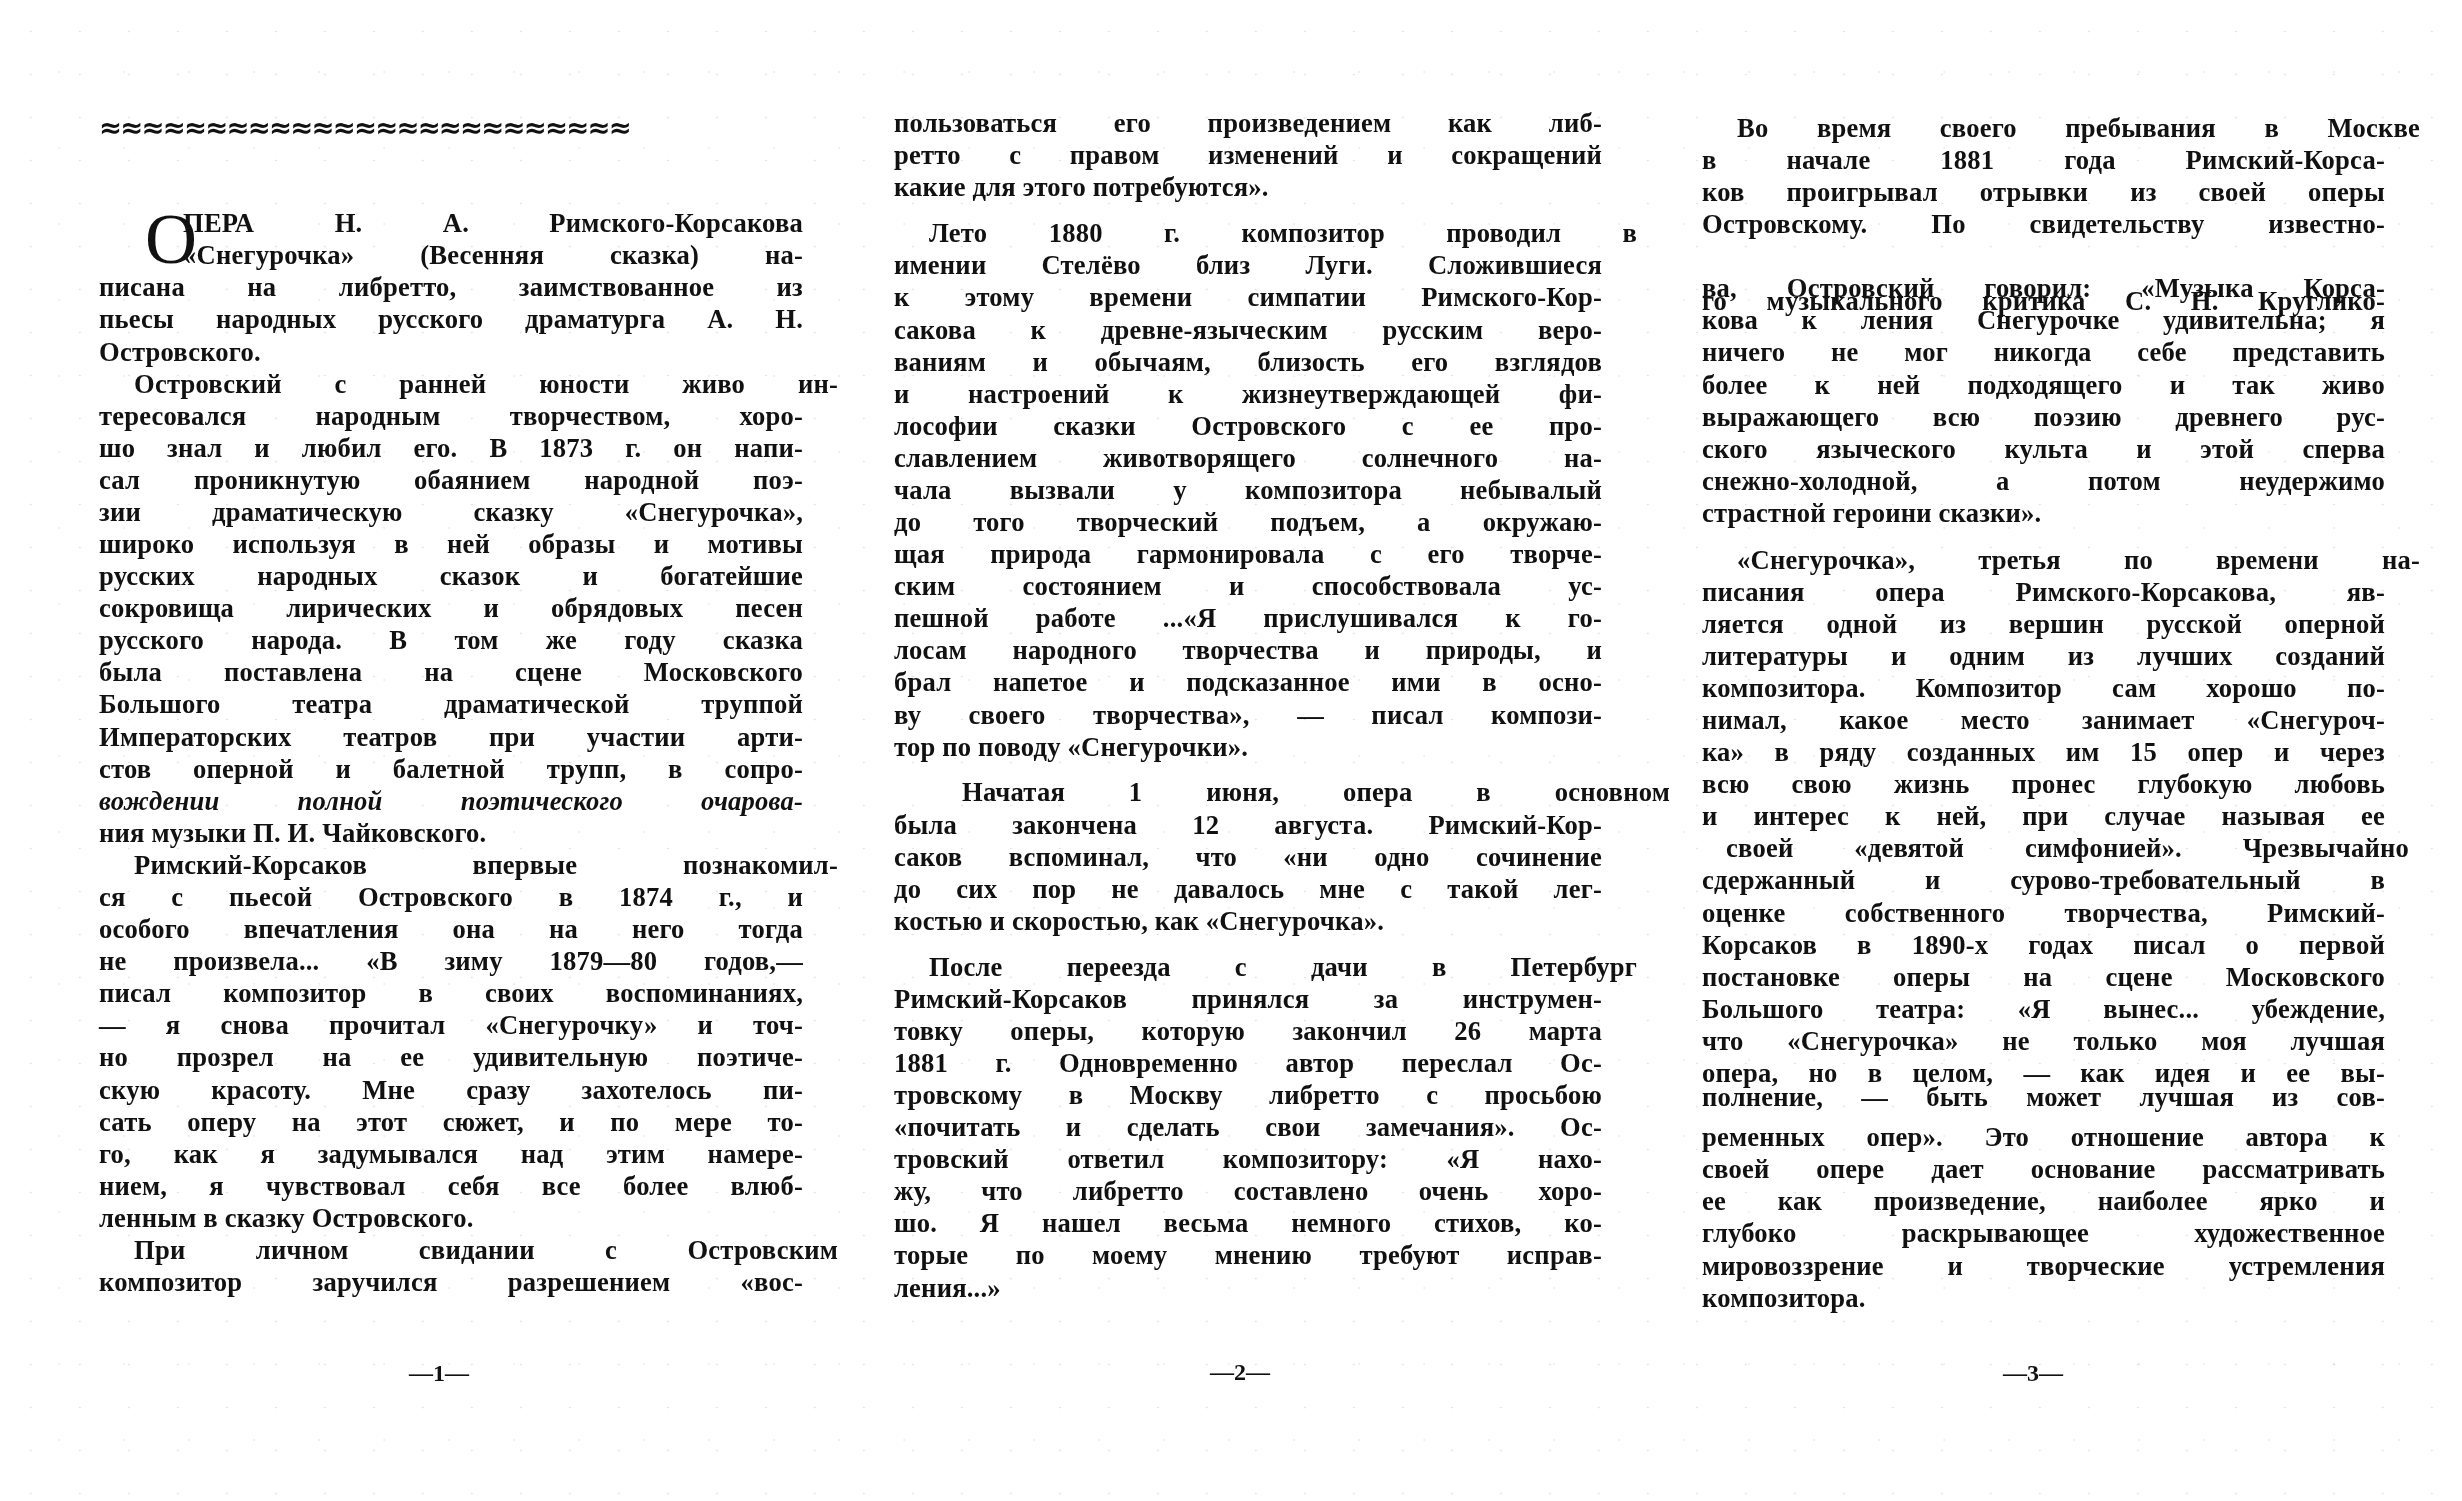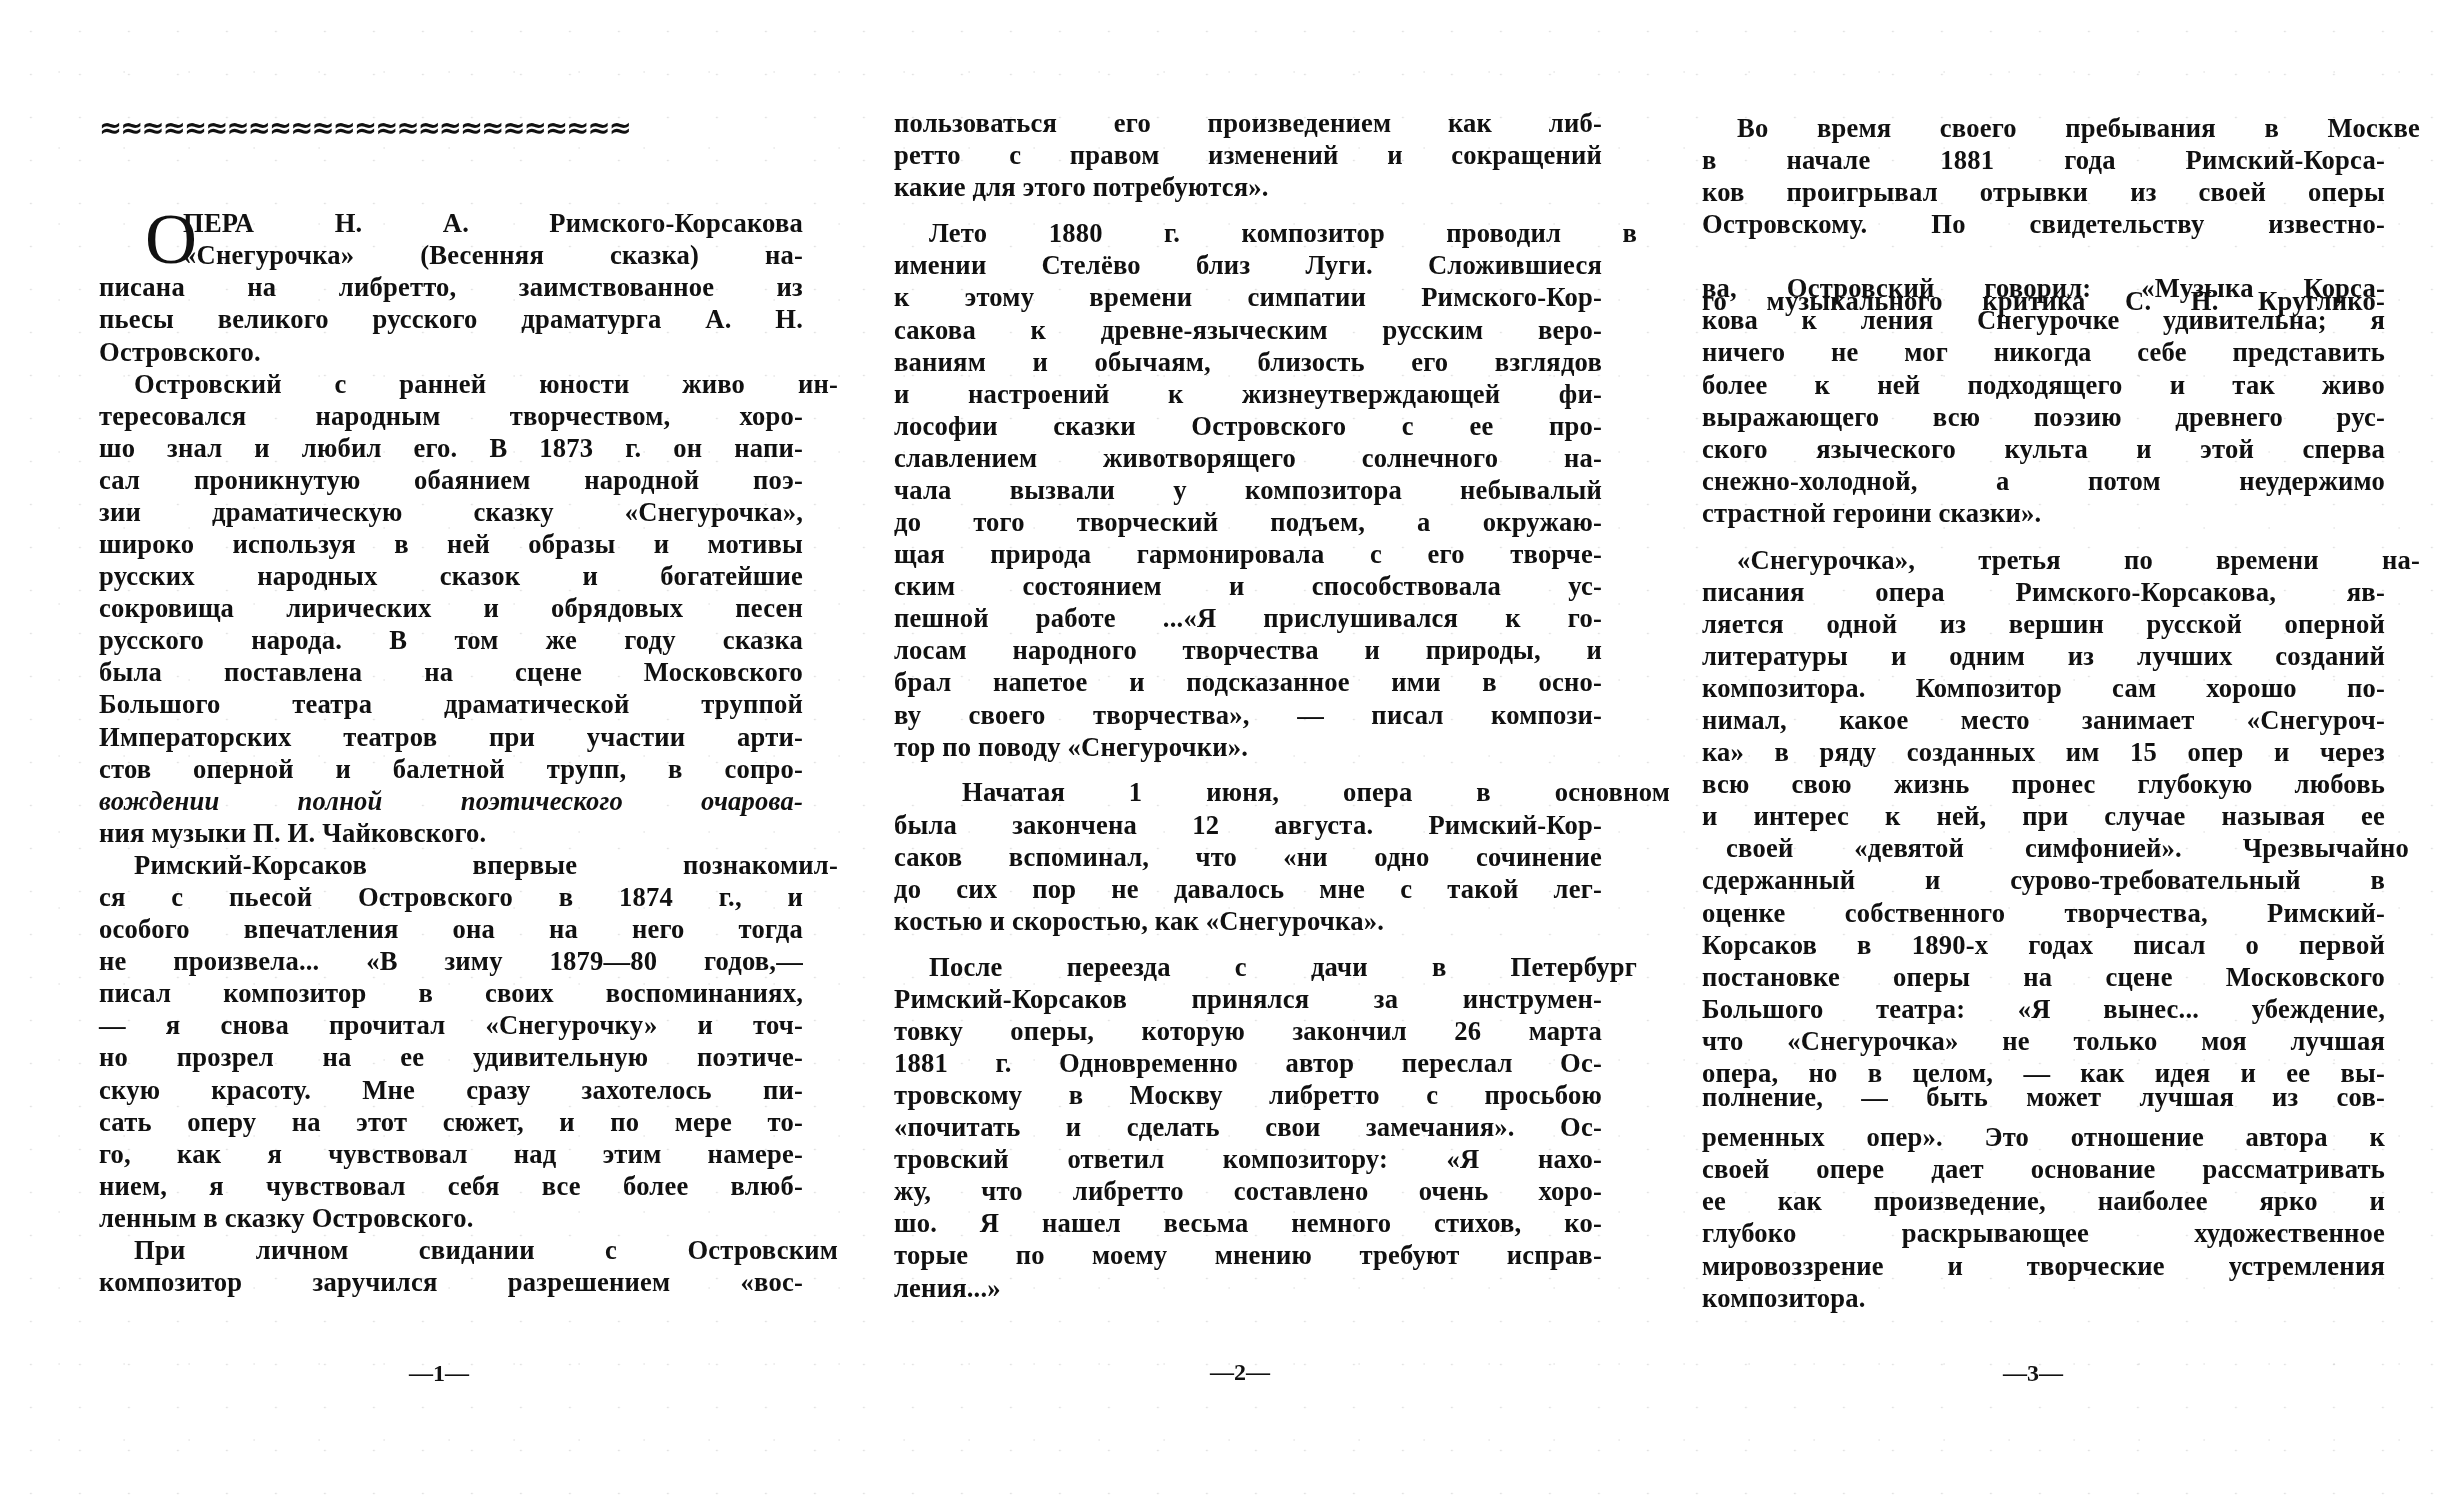--- a/index.html
+++ b/index.html
@@ -89,21 +89,21 @@
 
 <div class="speckle"></div>
 
 <div class="column col1">
   <div class="wave">≈≈≈≈≈≈≈≈≈≈≈≈≈≈≈≈≈≈≈≈≈≈≈≈≈</div>
   <div class="dropcap">О</div>
 
   <div class="line" style="top: 207px; left: 84px; width: 620px; right: auto;">ПЕРА Н. А.  Римского-Корсакова</div>
   <div class="line" style="top: 239px; left: 84px; width: 620px; right: auto;">«Снегурочка» (Весенняя сказка) на-</div>
   <div class="line" style="top: 271px; width: 704px; right: auto;">писана на либретто, заимствованное из</div>
-  <div class="line" style="top: 303px; width: 704px; right: auto;">пьесы великого русского драматурга А. Н.</div>
+  <div class="line" style="top: 303px; width: 704px; right: auto;">пьесы народных русского драматурга А. Н.</div>
   <div class="line last" style="top: 336px; width: 704px; right: auto;">Островского.</div>
   <div class="line indent" style="top: 368px; width: 704px; right: auto;">Островский с ранней юности живо ин-</div>
   <div class="line" style="top: 400px; width: 704px; right: auto;">тересовался народным творчеством, хоро-</div>
   <div class="line" style="top: 432px; width: 704px; right: auto;">шо знал и любил его. В 1873 г. он напи-</div>
   <div class="line" style="top: 464px; width: 704px; right: auto;">сал проникнутую обаянием народной поэ-</div>
   <div class="line" style="top: 496px; width: 704px; right: auto;">зии драматическую сказку «Снегурочка»,</div>
   <div class="line" style="top: 528px; width: 704px; right: auto;">широко используя в ней образы и мотивы</div>
   <div class="line" style="top: 560px; width: 704px; right: auto;">русских народных сказок и богатейшие</div>
   <div class="line" style="top: 592px; width: 704px; right: auto;">сокровища лирических и обрядовых песен</div>
   <div class="line" style="top: 624px; width: 704px; right: auto;">русского народа. В том же году сказка</div>
@@ -115,21 +115,21 @@
   <div class="line last" style="top: 817px; width: 704px; right: auto;">ния музыки П. И. Чайковского.</div>
   <div class="line indent" style="top: 849px; width: 704px; right: auto;">Римский-Корсаков впервые познакомил-</div>
   <div class="line" style="top: 881px; width: 704px; right: auto;">ся с пьесой Островского в 1874 г., и</div>
   <div class="line" style="top: 913px; width: 704px; right: auto;">особого впечатления она на него тогда</div>
   <div class="line" style="top: 945px; width: 704px; right: auto;">не произвела... «В зиму 1879—80 годов,—</div>
   <div class="line" style="top: 977px; width: 704px; right: auto;">писал композитор в своих воспоминаниях,</div>
   <div class="line" style="top: 1009px; width: 704px; right: auto;">— я снова прочитал «Снегурочку» и точ-</div>
   <div class="line" style="top: 1041px; width: 704px; right: auto;">но прозрел на ее удивительную поэтиче-</div>
   <div class="line" style="top: 1074px; width: 704px; right: auto;">скую красоту. Мне сразу захотелось пи-</div>
   <div class="line" style="top: 1106px; width: 704px; right: auto;">сать оперу на этот сюжет, и по мере то-</div>
-  <div class="line" style="top: 1138px; width: 704px; right: auto;">го, как я чувствовал над этим намере-</div>
+  <div class="line" style="top: 1138px; width: 704px; right: auto;">го, как я задумывался над этим намере-</div>
   <div class="line" style="top: 1170px; width: 704px; right: auto;">нием, я чувствовал себя все более влюб-</div>
   <div class="line last" style="top: 1202px; width: 704px; right: auto;">ленным в сказку Островского.</div>
   <div class="line indent" style="top: 1234px; width: 704px; right: auto;">При личном свидании с Островским</div>
   <div class="line" style="top: 1266px; width: 704px; right: auto;">композитор заручился разрешением «вос-</div>
 
   <div class="page-number" style="top:1360px;left:310px;">—1—</div>
 </div>
 
 <div class="column col2">
   <div class="line" style="top: 107px; width: 708px; right: auto;">пользоваться его произведением как либ-</div>

